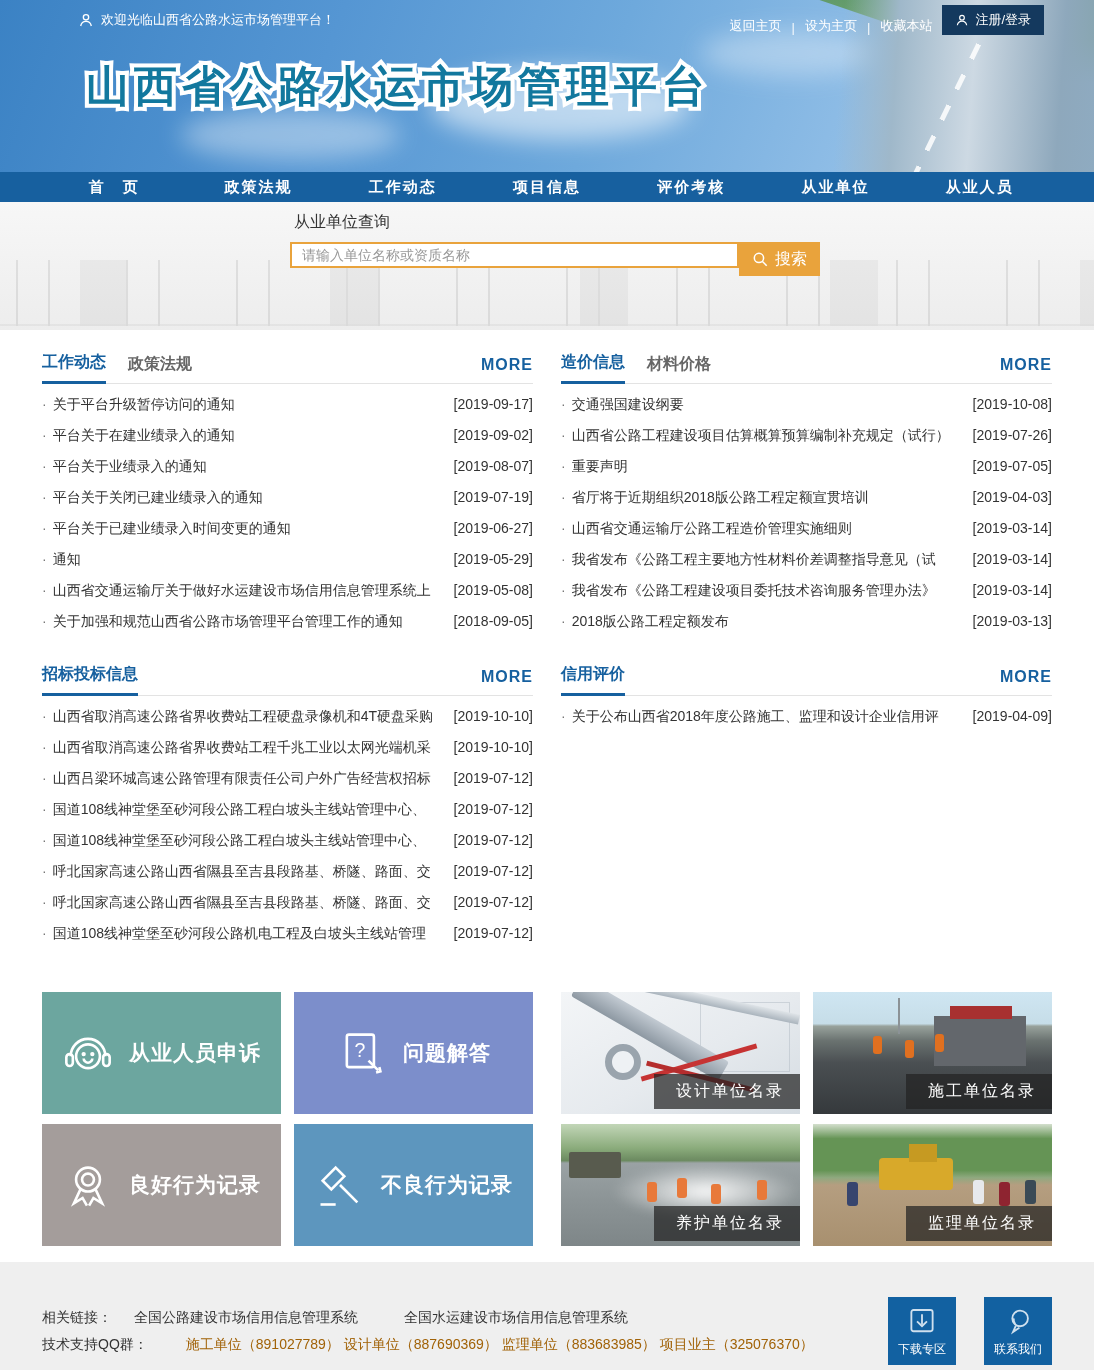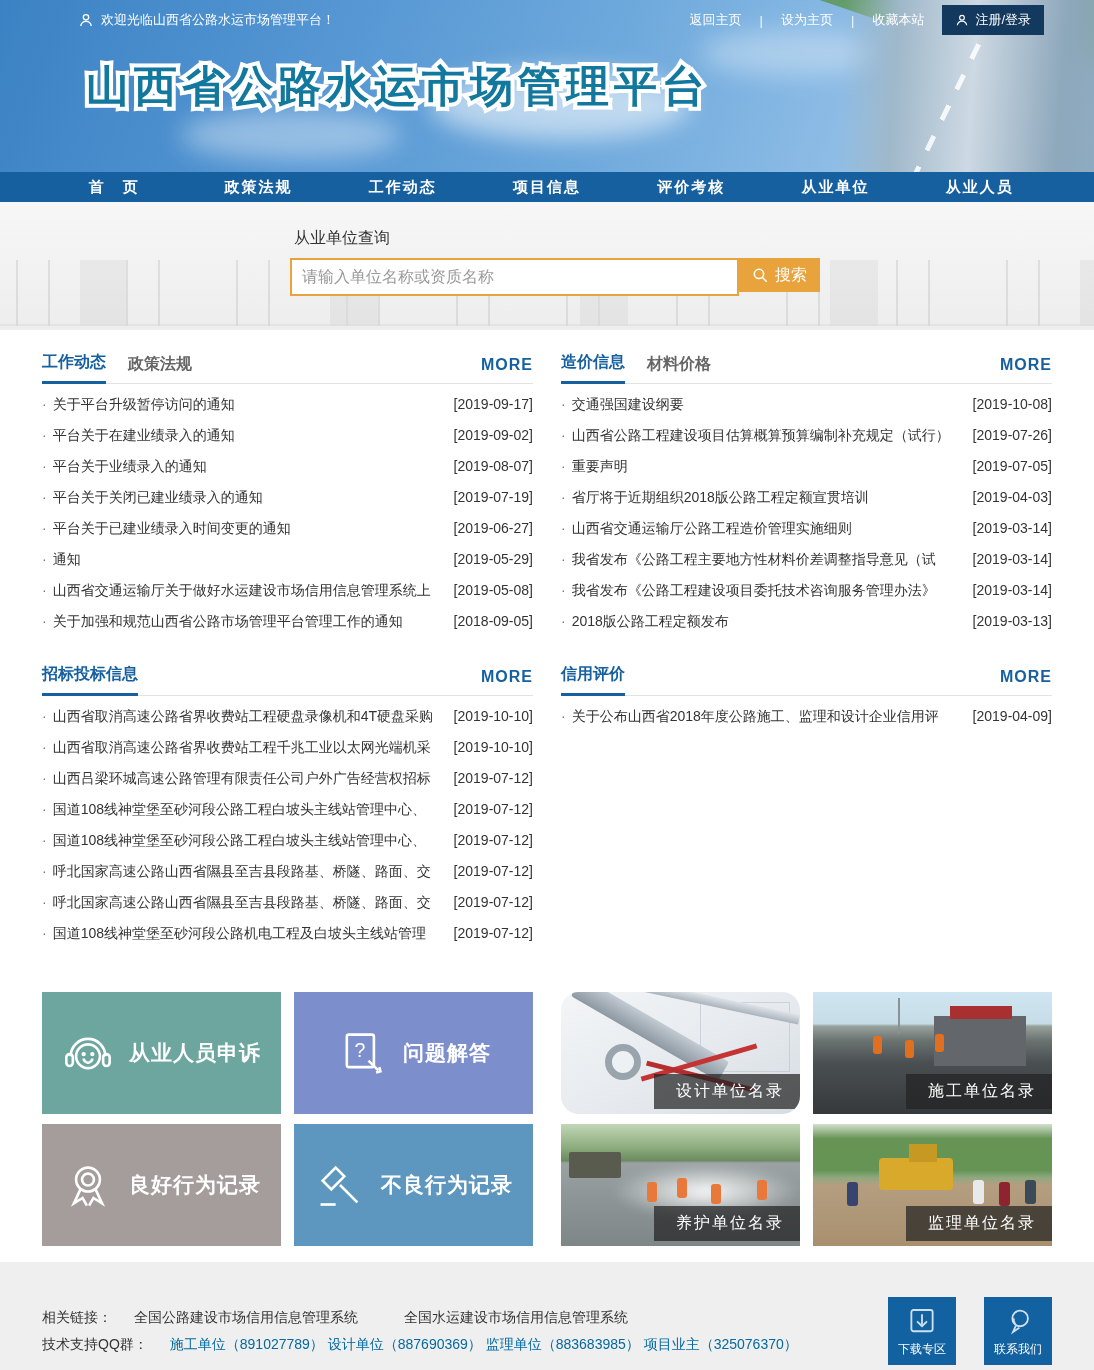--- a/index.html
+++ b/index.html
@@ -37,21 +37,21 @@
   .cloud.c1 { left:430px; top:70px; width:260px; height:70px; }
   .cloud.c2 { left:180px; top:110px; width:220px; height:50px; opacity:.7; }
   .cloud.c3 { left:700px; top:30px; width:180px; height:46px; opacity:.6; }
 
   .topbar {
     position:relative; z-index:3; height:40px;
     display:flex; justify-content:space-between; align-items:center;
     padding:0 50px 0 78px; color:#fff; font-size:13px;
   }
   .topbar-left { display:flex; align-items:center; gap:7px; }
-  .topbar-right { display:flex; align-items:center; gap:18px; }
+  .topbar-right { display:flex; align-items:flex-end; gap:10px; }
   .topbar-link { color:#fff; }
   .topbar-sep { opacity:.9; }
   .login-btn {
     display:flex; align-items:center; gap:6px;
     background:#14395e; color:#fff; padding:6px 13px; font-size:13px; border:none; cursor:pointer;
   }
   .banner-title { position:absolute; z-index:2; left:86px; top:58px; font-size:43px; font-weight:bold; letter-spacing:5px; white-space:nowrap; }
   .banner-title .stroke { position:absolute; left:0; top:0; -webkit-text-stroke:8px #ffffff; color:#fff; }
   .banner-title .fill { position:relative; color:#12789e; }
 
@@ -65,26 +65,26 @@
 
   
   .search-band { position:relative; height:128px; background:linear-gradient(#f7f7f7,#ededed); overflow:hidden; }
   .skyline {
     position:absolute; left:0; right:0; bottom:4px; height:66px; opacity:.22;
     background:
       repeating-linear-gradient(90deg,transparent 0 16px,#9a9a9a 16px 18px,transparent 18px 48px,#9a9a9a 48px 50px,transparent 50px 110px),
       repeating-linear-gradient(90deg,transparent 0 80px,rgba(150,150,150,.5) 80px 128px,transparent 128px 250px);
     border-bottom:2px solid rgba(150,150,150,.5);
   }
-  .search-inner { position:relative; width:1010px; margin:0 auto; padding-top:26px; }
+  .search-inner { position:relative; width:1010px; margin:0 auto; padding-top:10px; }
   .search-label { margin-left:252px; font-size:16px; color:#333; }
   .search-row { margin-left:248px; margin-top:9px; display:flex; }
   .search-input {
-    width:449px; height:38px; border:2px solid #e9a33c; background:#fff;
-    padding:0 10px; font-size:16px; color:#333; outline:none;
+    width:449px; height:26px; border:2px solid #e9a33c; background:#fff;
+    padding:0 10px; font-size:14px; color:#333; outline:none;
     font-family:"Liberation Sans","DejaVu Sans",sans-serif;
   }
   .search-input::placeholder { color:#999; }
   .search-btn {
     width:81px; height:34px; background:#e9a33c; border:none; color:#fff;
     font-size:16px; display:flex; align-items:center; justify-content:center; gap:6px; cursor:pointer;
   }
 
   
   .content { width:1010px; margin:20px auto 0; }
@@ -110,21 +110,21 @@
   .tile-label { font-size:21px; font-weight:bold; letter-spacing:1px; }
   .tile svg { flex:none; }
 
   .photo { position:relative; height:122px; overflow:hidden; cursor:pointer; }
   .caption {
     position:absolute; right:0; bottom:5px; background:rgba(35,35,35,.72);
     color:#fff; font-size:16px; letter-spacing:2px; padding:7px 16px 7px 22px;
   }
   .deco { position:absolute; }
 
-  .p-design { background:linear-gradient(150deg,#f3f5f7 0%,#e6eaee 55%,#d5dce2 100%);border-radius:18px; }
+  .p-design { background:linear-gradient(150deg,#f3f5f7 0%,#e6eaee 55%,#d5dce2 100%); }
   .p-design .caliper { left:4px; top:26px; width:170px; height:22px; background:linear-gradient(#c2cad2,#8d98a2); transform:rotate(30deg); border-radius:3px; }
   .p-design .rule { left:60px; top:4px; width:180px; height:10px; background:linear-gradient(#dfe4e8,#aab4bd); transform:rotate(12deg); }
   .p-design .bearing { left:44px; top:52px; width:36px; height:36px; border:7px solid #9aa4ad; border-radius:50%; background:#eef1f4; }
   .p-design .redtool1 { left:78px; top:68px; width:120px; height:5px; background:#c63333; transform:rotate(-16deg); }
   .p-design .redtool2 { left:84px; top:82px; width:110px; height:5px; background:#b52d2d; transform:rotate(14deg); }
   .p-design .sketch { right:10px; top:10px; width:90px; height:70px; border:1px solid #b9c2ca; opacity:.6; }
 
   .p-paving { background:linear-gradient(#cfe6f2 0%,#c6dde8 26%,#98a29c 28%,#6a7270 40%,#4a4f52 58%,#35393c 100%); }
   .p-paving .paver { right:26px; top:24px; width:92px; height:50px; background:#63676c; }
   .p-paving .paver-top { right:40px; top:14px; width:62px; height:13px; background:#a83030; }
@@ -148,21 +148,21 @@
   .p-supervise .s3 { left:186px; top:58px; background:#8e2430; }
   .p-supervise .s4 { left:212px; top:56px; background:#3a4a56; }
 
   
   .footer { margin-top:16px; height:134px; background:#efefef; }
   .footer-inner { width:1010px; margin:0 auto; display:flex; justify-content:space-between; align-items:center; height:100%; padding-top:4px; }
   .footer-left { font-size:14px; color:#333; }
   .footer-row { display:flex; align-items:center; margin:9px 0; flex-wrap:nowrap; }
   .footer-label { margin-right:22px; white-space:nowrap; }
   .footer-link { margin-right:46px; color:#333; }
-  .qq-text { color:#0369a1; }
+  .qq-text { color:#a16207;margin-left:16px; }
   .footer-buttons { display:flex; gap:28px; }
   .square-btn {
     width:68px; height:68px; background:#1261a1; color:#fff; border:none; cursor:pointer;
     display:flex; flex-direction:column; align-items:center; justify-content:center; gap:2px; font-size:12px;
     font-family:"Liberation Sans","DejaVu Sans",sans-serif;
   }
 </style>
 </head>
 <body>
 

